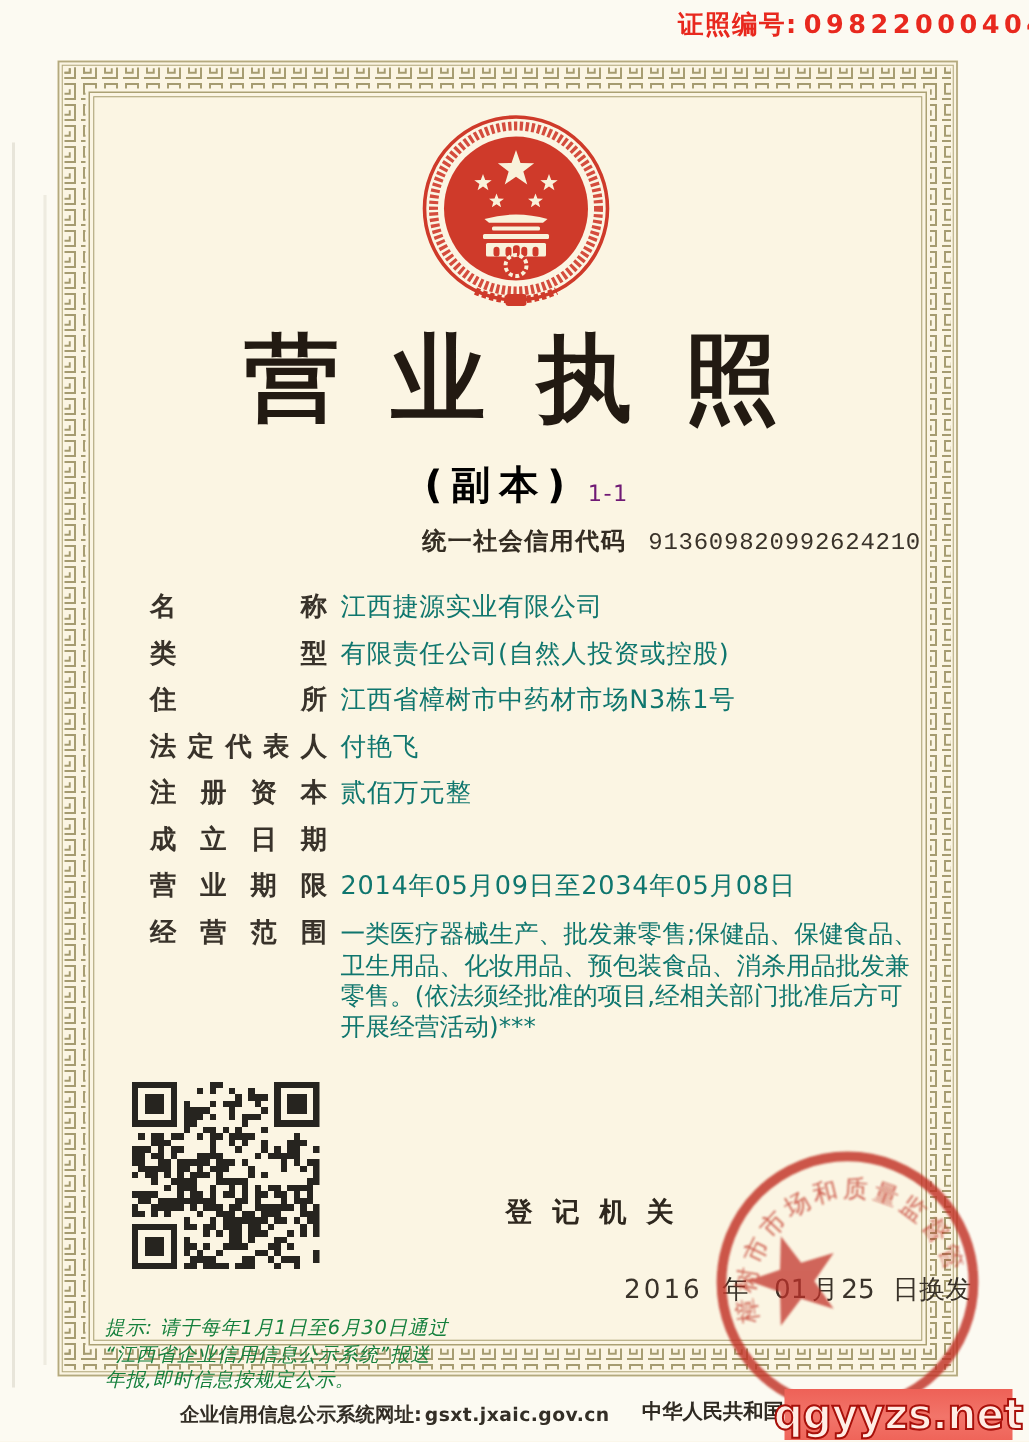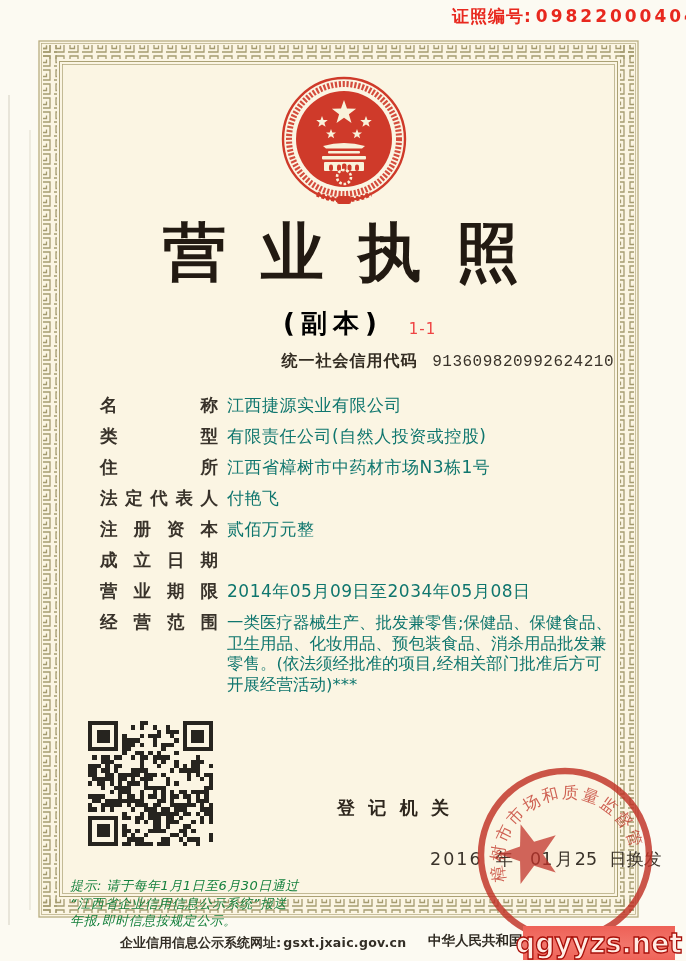--- a/index.html
+++ b/index.html
@@ -37,21 +37,21 @@
   .doc-title {
     position:absolute; left:163px; top:218px; width:356px;
     font-size:63px; font-weight:900; color:#221a12; line-height:1.1;
   }
   .justify-chars { display:flex; justify-content:space-between; }
 
   .subtitle-wrap {
     position:absolute; left:283px; top:306px; display:flex; align-items:flex-end;
   }
   .subtitle { font-size:26px; font-weight:700; color:#000000; letter-spacing:6px; }
-  .copy-index { font-size:15px; color:#ef4444; margin-left:26px; margin-bottom:3px; letter-spacing:1px; }
+  .copy-index { font-size:15px; color:#701a75; margin-left:9px; margin-bottom:3px; letter-spacing:1px; }
 
   .credit-code {
     position:absolute; top:351px; right:72px; font-size:16px; white-space:nowrap;font-family:Liberation Mono, monospace;
   }
   .credit-code .lbl { font-weight:700; color:#332c22; letter-spacing:1px; }
   .credit-code .val { color:#3a332a; margin-left:5px; letter-spacing:.5px; }
 
   
   .fields { position:absolute; left:100px; top:396px; width:516px; }
   .row { display:flex; align-items:flex-start; margin-bottom:12px; min-height:19px; }
@@ -77,21 +77,21 @@
     font-size:13px; line-height:17.5px; color:#15803d;
     font-style:italic; white-space:pre-line; letter-spacing:.5px;
   }
 
   .reg-authority {
     position:absolute; left:337px; top:796px; width:112px;
     font-size:18px; font-weight:700; color:#2e271e;
   }
 
   .date-line {
-    position:absolute; left:430px; top:847px; z-index:2;
+    position:absolute; left:416px; top:847px; z-index:2;
     display:flex; align-items:baseline;
     font-size:17.5px; color:#3a332a; white-space:nowrap;
   }
   .date-line .y  { letter-spacing:2px; }
   .date-line .u1 { margin-left:13px; }
   .date-line .m  { margin-left:17px; }
   .date-line .u2 { margin-left:3px; }
   .date-line .d  { margin-left:2px; }
   .date-line .sfx{ margin-left:12px; }
 

